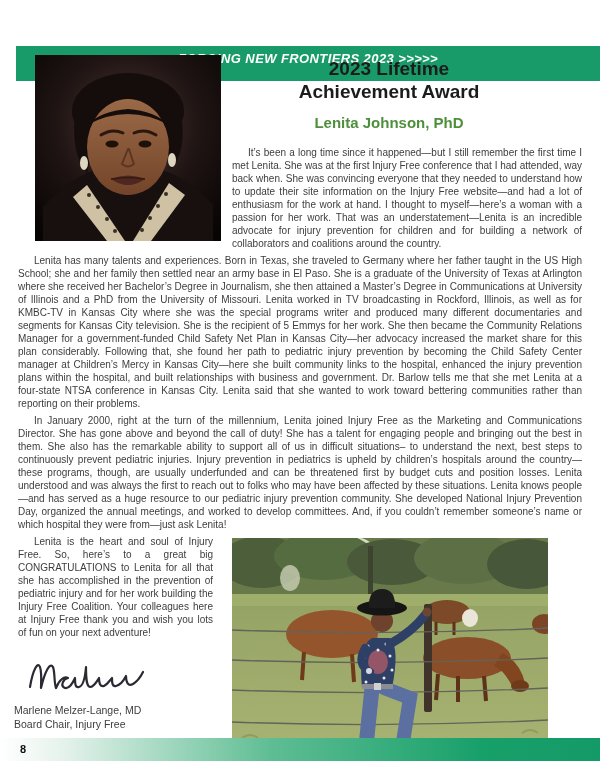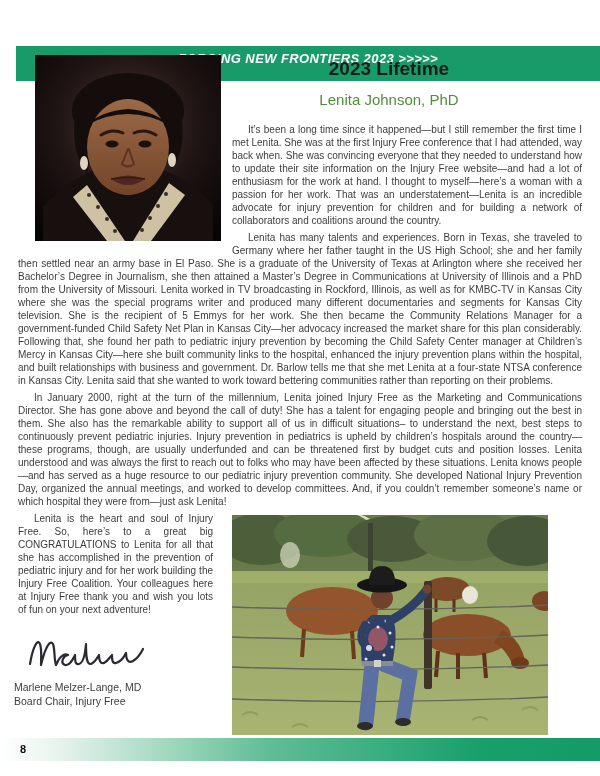--- a/index.html
+++ b/index.html
@@ -13,21 +13,21 @@
     font-size:13px;line-height:26px;text-align:center;letter-spacing:.4px;margin-top:31px;
   }
   .article{
     position:absolute;left:14px;right:14px;top:55px;
     color:#3d3d3d;font-size:10px;line-height:13px;text-align:justify;
   }
   .portrait-figure{float:left;width:186px;height:186px;margin:0 11px 5px 21px;}
   .portrait-figure svg{display:block;width:186px;height:186px;}
   .title-block{text-align:center;padding:2px 40px 0 0;}
   .title-line{font-size:19px;line-height:23px;font-weight:bold;color:#1c1c1c;}
-  .subtitle{margin-top:13px;margin-bottom:17px;font-size:15px;font-weight:normal;color:#4e8f3c;}
+  .subtitle{margin-top:13px;margin-bottom:17px;font-size:15px;font-weight:bold;color:#4e8f3c;}
   p.body-par{margin:4px;text-indent:16px;}
   .ranch-figure{float:right;width:316px;height:220px;margin:3px 38px 0 19px;}
   .ranch-figure svg{display:block;width:316px;height:220px;}
   .signature-svg{display:block;margin:14px 0 8px 12px;}
   .byline{font-size:10.5px;line-height:14px;color:#3d3d3d;}
   .footer-bar{
     position:absolute;left:0;right:0;bottom:15px;height:23px;
     background:linear-gradient(90deg,#ffffff 0%,#e7f3ed 10%,#5fbd94 45%,#18a06b 80%,#149a66 100%);
   }
   .page-num{position:absolute;left:20px;top:0;line-height:23px;font-weight:bold;font-size:11px;color:#111;}
@@ -81,20 +81,21 @@
       <path d="M 93 94 Q 89 104 87 109 Q 93 114 99 109 Q 97 104 94 94" stroke="#5e3520" stroke-width="2" fill="none" stroke-linecap="round"></path>
       <path d="M 76 124 Q 93 117 110 124 Q 93 136 76 124 Z" fill="#4e2820"></path>
       <path d="M 76 124 Q 93 121 110 124" stroke="#35180f" stroke-width="1.5" fill="none"></path>
       <ellipse cx="49" cy="108" rx="4" ry="7" fill="#ddd5c2"></ellipse>
       <ellipse cx="137" cy="105" rx="4" ry="7" fill="#ddd5c2"></ellipse>
     </svg>
   </div>
 
   <div class="title-block">
     <div class="title-line">2023 Lifetime</div>
+    <div class="title-line">Achievement Award</div>
     <div class="subtitle">Lenita Johnson, PhD</div>
   </div>
 
   <p class="body-par">It’s been a long time since it happened—but I still remember the first time I met Lenita. She was at the first Injury Free conference that I had attended, way back when. She was convincing everyone that they needed to understand how to update their site information on the Injury Free website—and had a lot of enthusiasm for the work at hand. I thought to myself—here’s a woman with a passion for her work. That was an understatement—Lenita is an incredible advocate for injury prevention for children and for building a network of collaborators and coalitions around the country.</p>
   <p class="body-par">Lenita has many talents and experiences. Born in Texas, she traveled to Germany where her father taught in the US High School; she and her family then settled near an army base in El Paso. She is a graduate of the University of Texas at Arlington where she received her Bachelor’s Degree in Journalism, she then attained a Master’s Degree in Communications at University of Illinois and a PhD from the University of Missouri. Lenita worked in TV broadcasting in Rockford, Illinois, as well as for KMBC-TV in Kansas City where she was the special programs writer and produced many different documentaries and segments for Kansas City television. She is the recipient of 5 Emmys for her work. She then became the Community Relations Manager for a government-funded Child Safety Net Plan in Kansas City—her advocacy increased the market share for this plan considerably. Following that, she found her path to pediatric injury prevention by becoming the Child Safety Center manager at Children’s Mercy in Kansas City—here she built community links to the hospital, enhanced the injury prevention plans within the hospital, and built relationships with business and government. Dr. Barlow tells me that she met Lenita at a four-state NTSA conference in Kansas City. Lenita said that she wanted to work toward bettering communities rather than reporting on their problems.</p>
   <p class="body-par">In January 2000, right at the turn of the millennium, Lenita joined Injury Free as the Marketing and Communications Director. She has gone above and beyond the call of duty! She has a talent for engaging people and bringing out the best in them. She also has the remarkable ability to support all of us in difficult situations– to understand the next, best steps to continuously prevent pediatric injuries. Injury prevention in pediatrics is upheld by children’s hospitals around the country—these programs, though, are usually underfunded and can be threatened first by budget cuts and position losses. Lenita understood and was always the first to reach out to folks who may have been affected by these situations. Lenita knows people—and has served as a huge resource to our pediatric injury prevention community. She developed National Injury Prevention Day, organized the annual meetings, and worked to develop committees. And, if you couldn’t remember someone’s name or which hospital they were from—just ask Lenita!</p>
 
   <div class="ranch-figure">
     <svg viewBox="0 0 316 220">
       <defs>

